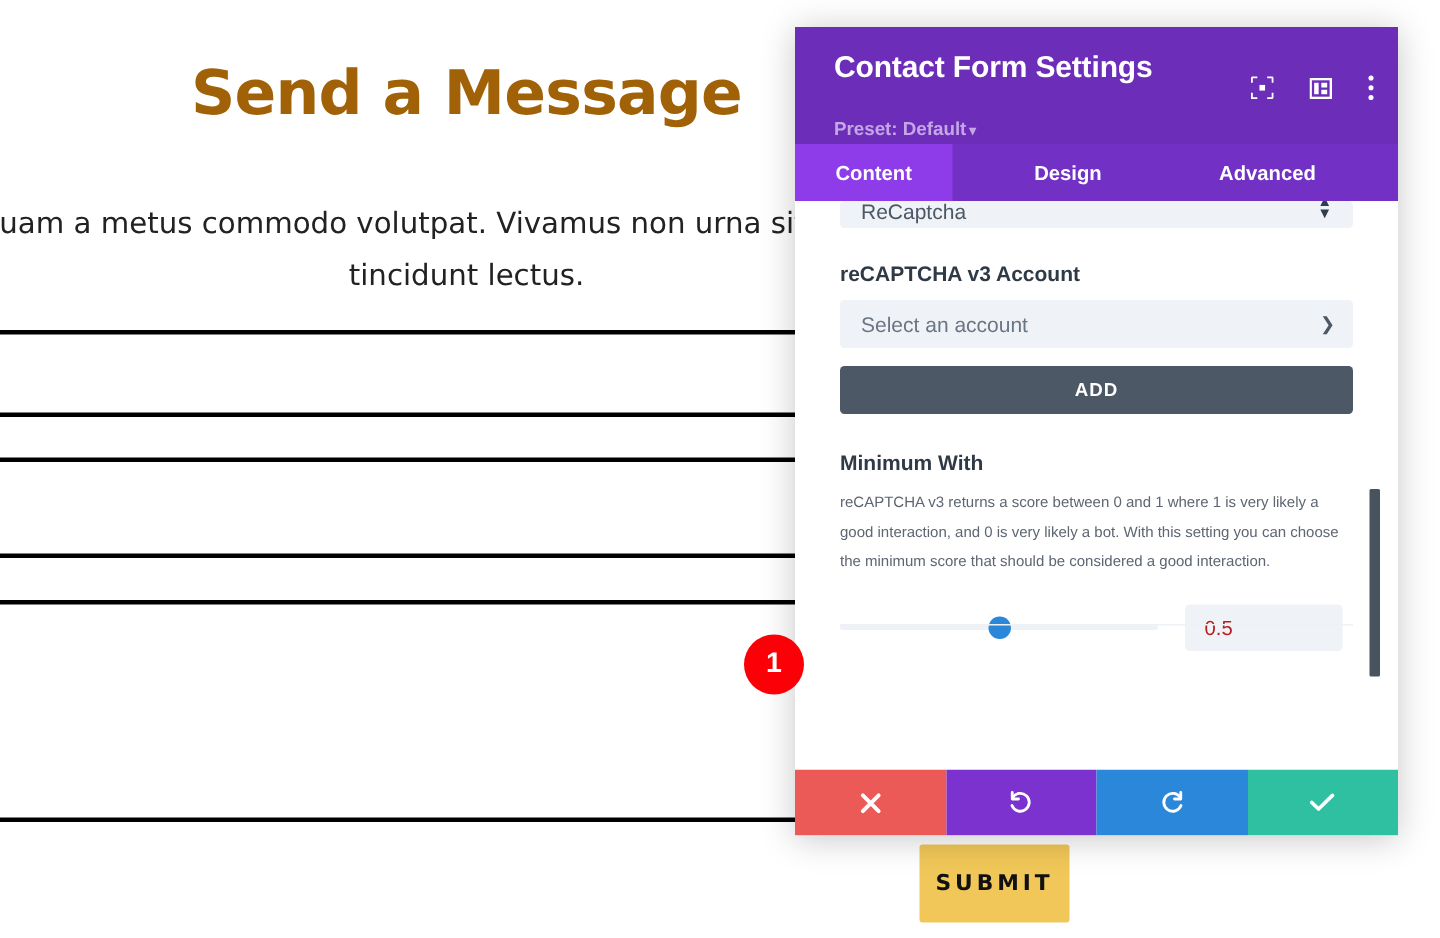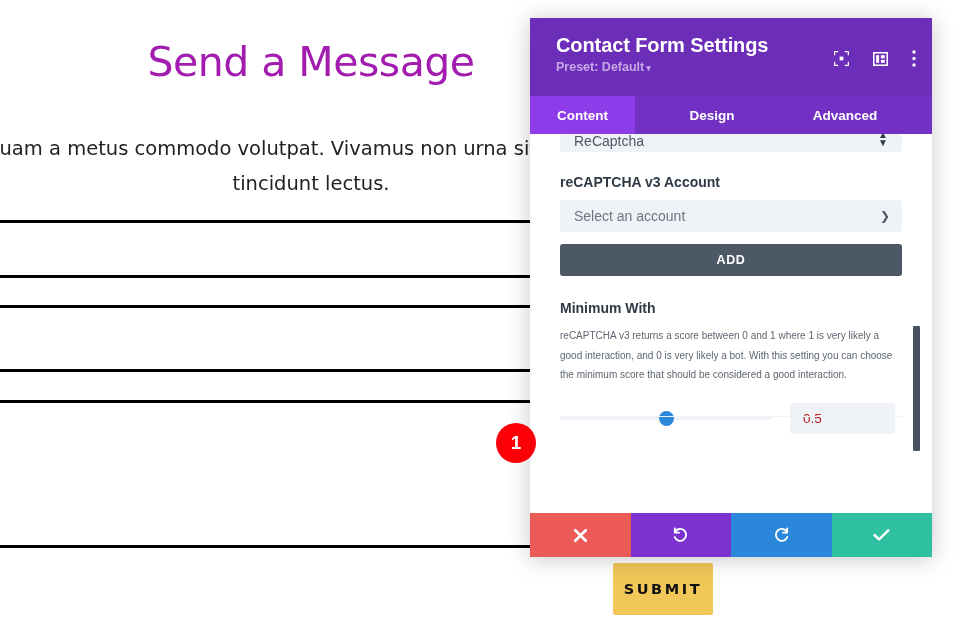--- a/index.html
+++ b/index.html
@@ -13,23 +13,23 @@
   #root { position: relative; width: 960px; height: 625px; background: #ffffff; }
 
   
   .page { position: absolute; inset: 0; background: #ffffff; }
 
   .page-title {
     position: absolute;
     top: 38px; left: 0; width: 622px;
     text-align: center;
     font-size: 41px;
-    font-weight: 400;
+    font-weight: 700;
     letter-spacing: -0.5px;
-    color: #a21caf;
+    color: #a16207;
     font-family: "DejaVu Sans", sans-serif;
   }
 
   .page-intro {
     position: absolute;
     top: 131px; left: -90px; width: 802px;
     text-align: center;
     font-size: 19.5px;
     line-height: 35px;
     color: #222222;
@@ -108,21 +108,21 @@
     flex: none;
   }
   .modal-title {
     color: #ffffff;
     font-size: 20px;
     font-weight: 700;
     letter-spacing: -0.1px;
     font-family: "Liberation Sans", sans-serif;
   }
   .modal-preset {
-    margin-top: 3px;
+    margin-top: 22px;
     color: #c5a7e6;
     font-size: 12.5px;
     font-weight: 700;
     font-family: "Liberation Sans", sans-serif;
     cursor: pointer;
     display: inline-block;
   }
   .modal-preset .caret { font-size: 9px; margin-left: 2px; }
 
   .header-icons {

